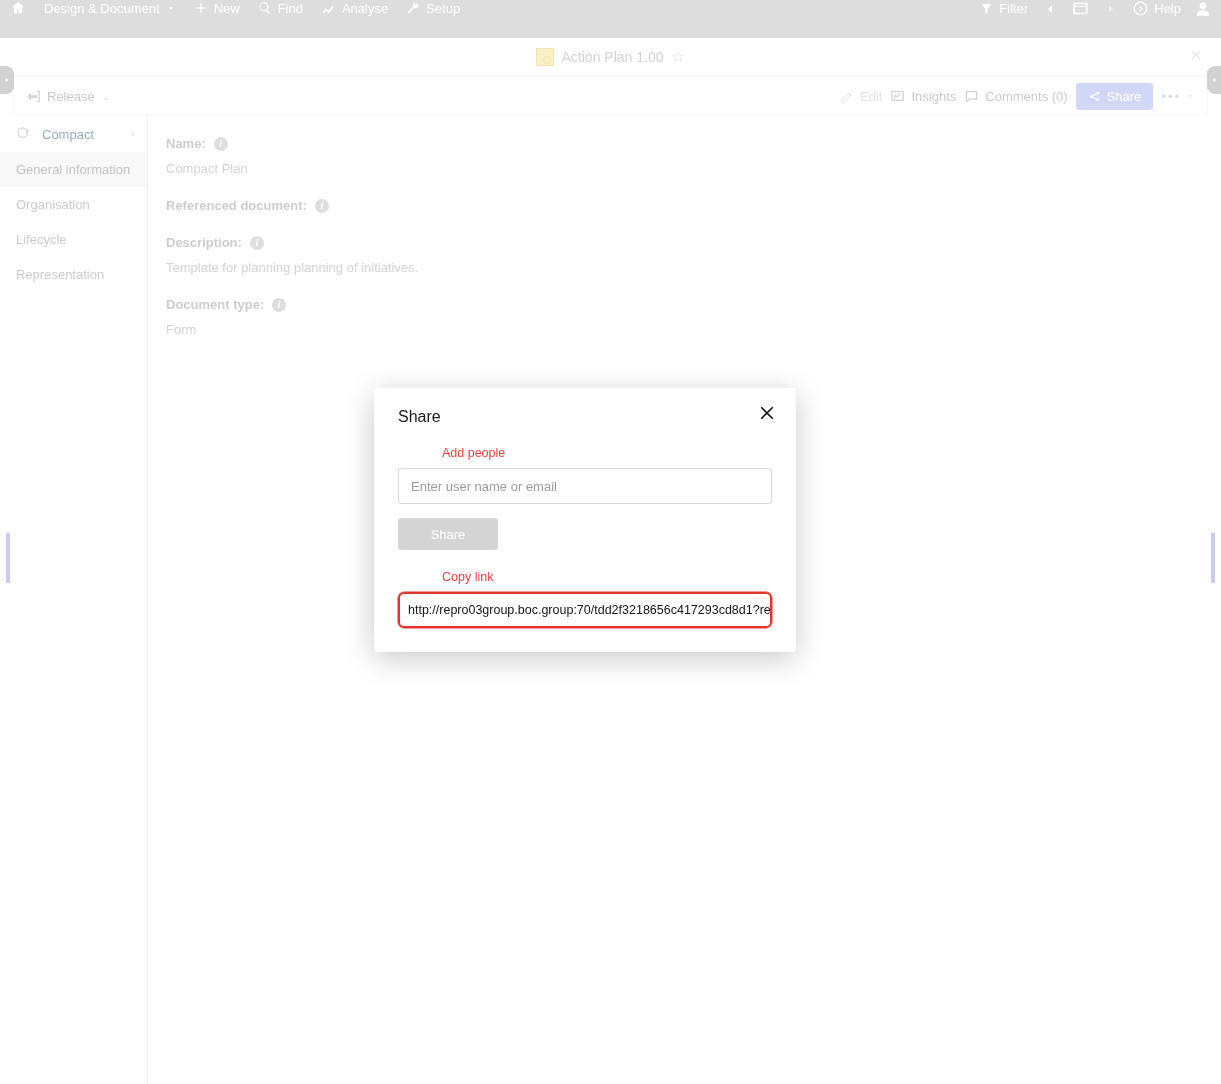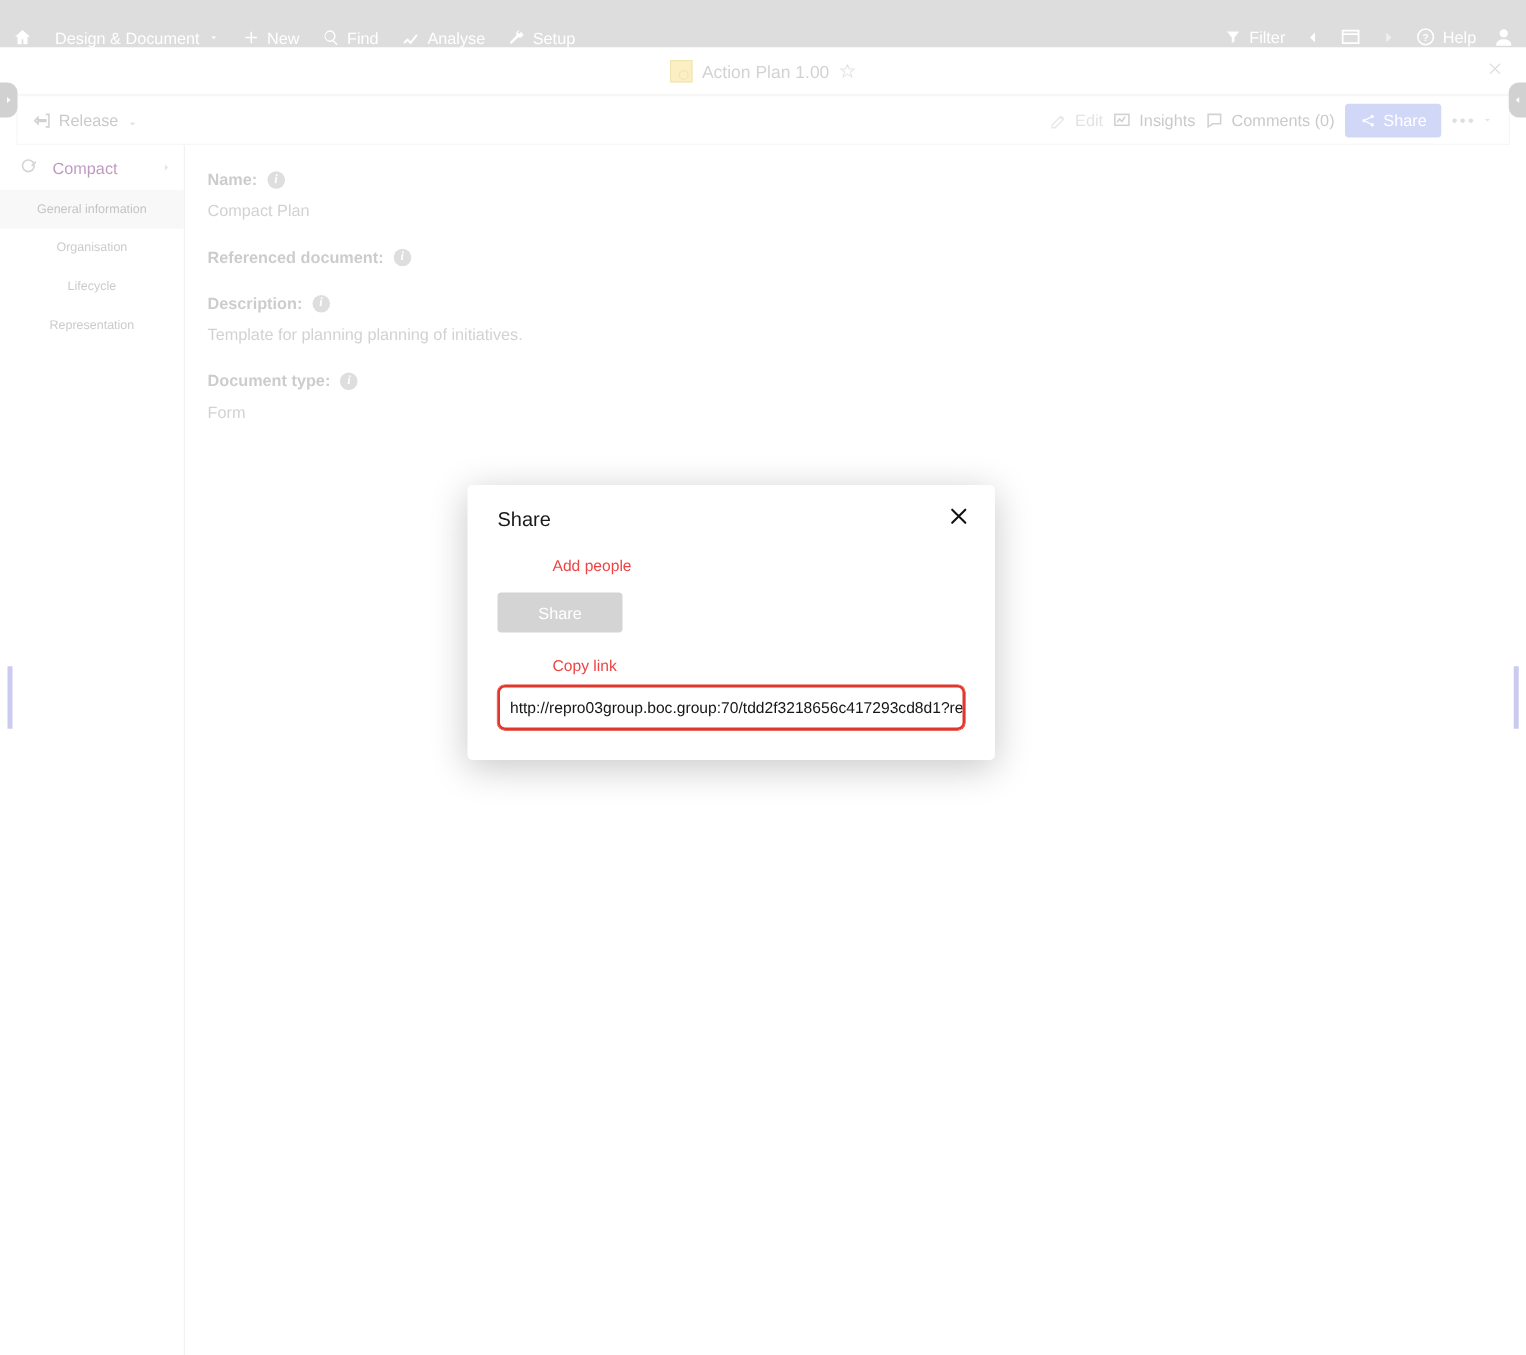--- a/index.html
+++ b/index.html
@@ -1,21 +1,21 @@
 <!DOCTYPE html>
 <html><head>
 <meta charset="utf-8">
 <style>
   * { box-sizing: border-box; margin: 0; padding: 0; font-family: Arial, Helvetica, sans-serif; }
   body { width: 1221px; height: 1084px; background: #fff; overflow: hidden; position: relative; font-size: 13px; color: #333; }
 
   
   .topbar {
     height: 38px; width: 100%; background: #b3b3b5; color: #fff;
-    display: flex; align-items: flex-end; padding: 0 10px; font-size: 13px; gap: 48px;
+    display: flex; align-items: flex-start; padding: 0 10px; font-size: 13px; gap: 48px;
   }
   .topbar .left { display: flex; align-items: center; gap: 18px; }
   .topbar .right { margin-left: auto; display: flex; align-items: center; gap: 14px; }
   .topbar .item { display: flex; align-items: center; gap: 6px; cursor: pointer; }
   .icon-svg { fill: #fff; }
 
   
   .titlebar {
     height: 38px; width: 100%; background: #fff; border-bottom: 1px solid #eee;
     display: flex; align-items: center; justify-content: center; position: relative;
@@ -38,25 +38,25 @@
     background: #9aa8ee; color: #fff; padding: 6px 12px; border-radius: 3px;
     display: flex; align-items: center; gap: 6px; cursor: pointer;
   }
   .toolbar .more { display: flex; align-items: center; gap: 4px; color: #b5b5b5; cursor: pointer; }
 
   
   .body-area { display: flex; height: calc(1084px - 38px - 38px - 40px); }
   .sidenav { width: 148px; background: #fff; border-right: 1px solid #e3e3e3; padding-top: 0; }
   .sidenav .top-row {
     display: flex; align-items: center; justify-content: space-between;
-    padding: 10px 10px 10px 16px; color: #701a75;
+    padding: 10px 10px 10px 16px; color: #0c4a6e;
   }
   .sidenav .top-row .left { display: flex; align-items: center; gap: 10px; }
   .sidenav .sitem {
-    padding: 10px 16px; color: #8b8b8b; cursor: pointer; font-size: 10px; text-align: center;
+    padding: 10px 16px; color: #8b8b8b; cursor: pointer; font-size: 13px;
   }
   .sidenav .sitem.active { background: #f0f0f0; color: #7a7a7a; font-weight: 500; }
   .content { flex: 1; padding: 20px 20px 20px 18px; color: #9b9b9b; }
   .field { margin-bottom: 22px; }
   .field .label { color: #8f8f8f; font-weight: bold; display: flex; align-items: center; gap: 8px; margin-bottom: 10px; }
   .field .value { color: #9b9b9b; }
   .info-dot { width:14px; height:14px; border-radius:50%; background:#b5b5b5; color:#fff; font-style: italic; font-family: Georgia, serif; font-size:10px; display:inline-flex; align-items:center; justify-content:center; font-weight:bold; }
   .file-row { display: flex; align-items: center; gap: 10px; }
   .file-link { color: #9db0ea; font-weight: 600; }
   .file-size { color: #b9b9b9; font-style: italic; font-size: 12px; }
@@ -317,20 +317,21 @@
 
 <div class="modal">
   <h2>Share</h2>
   <span class="close-x">
     <svg width="18" height="18" viewBox="0 0 24 24">
         <path d="M5 5l14 14M19 5L5 19" stroke="#111" stroke-width="2.2" stroke-linecap="round"></path>
       </svg>
   </span>
 
   <label>Add people</label>
+  <input type="text" placeholder="Enter user name or email" style="">
   <div class="share-disabled">
     <span>Share</span>
   </div>
 
   <div class="section2">
     <label>Copy link</label>
     <div class="link-box">
       <span>http://repro03group.boc.group:70/tdd2f3218656c417293cd8d1?repoi</span>
     </div>
   </div>

